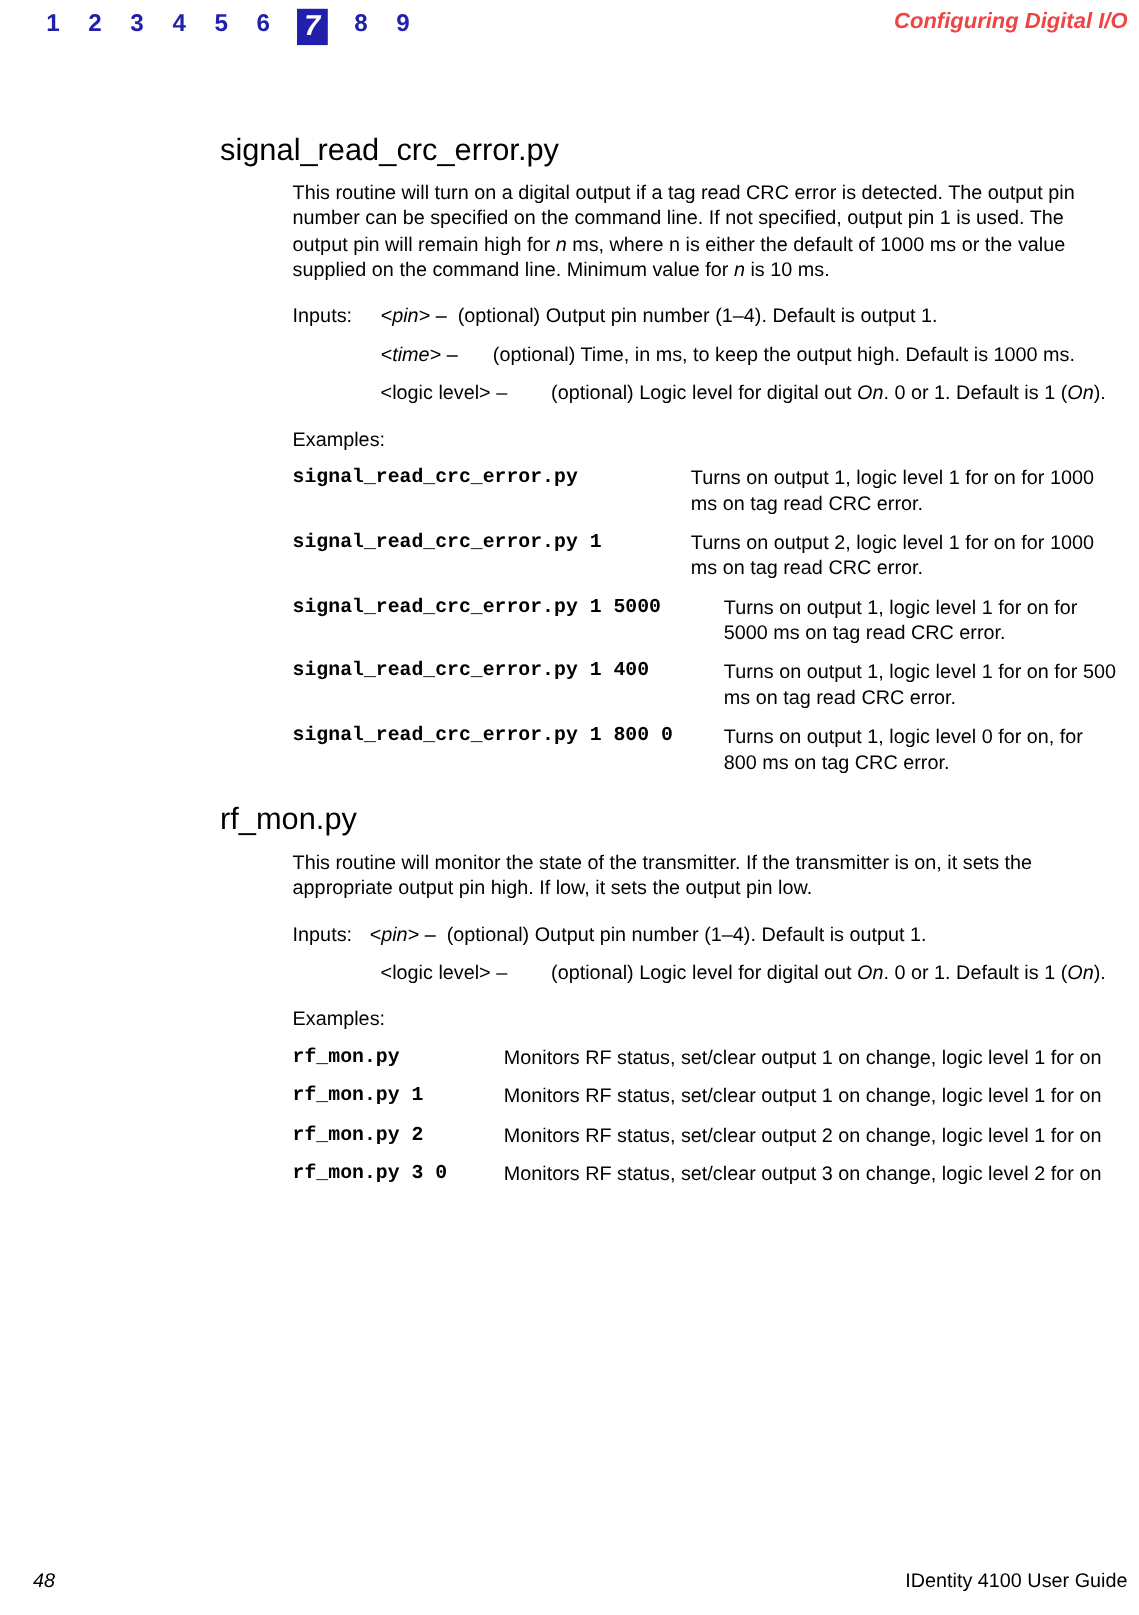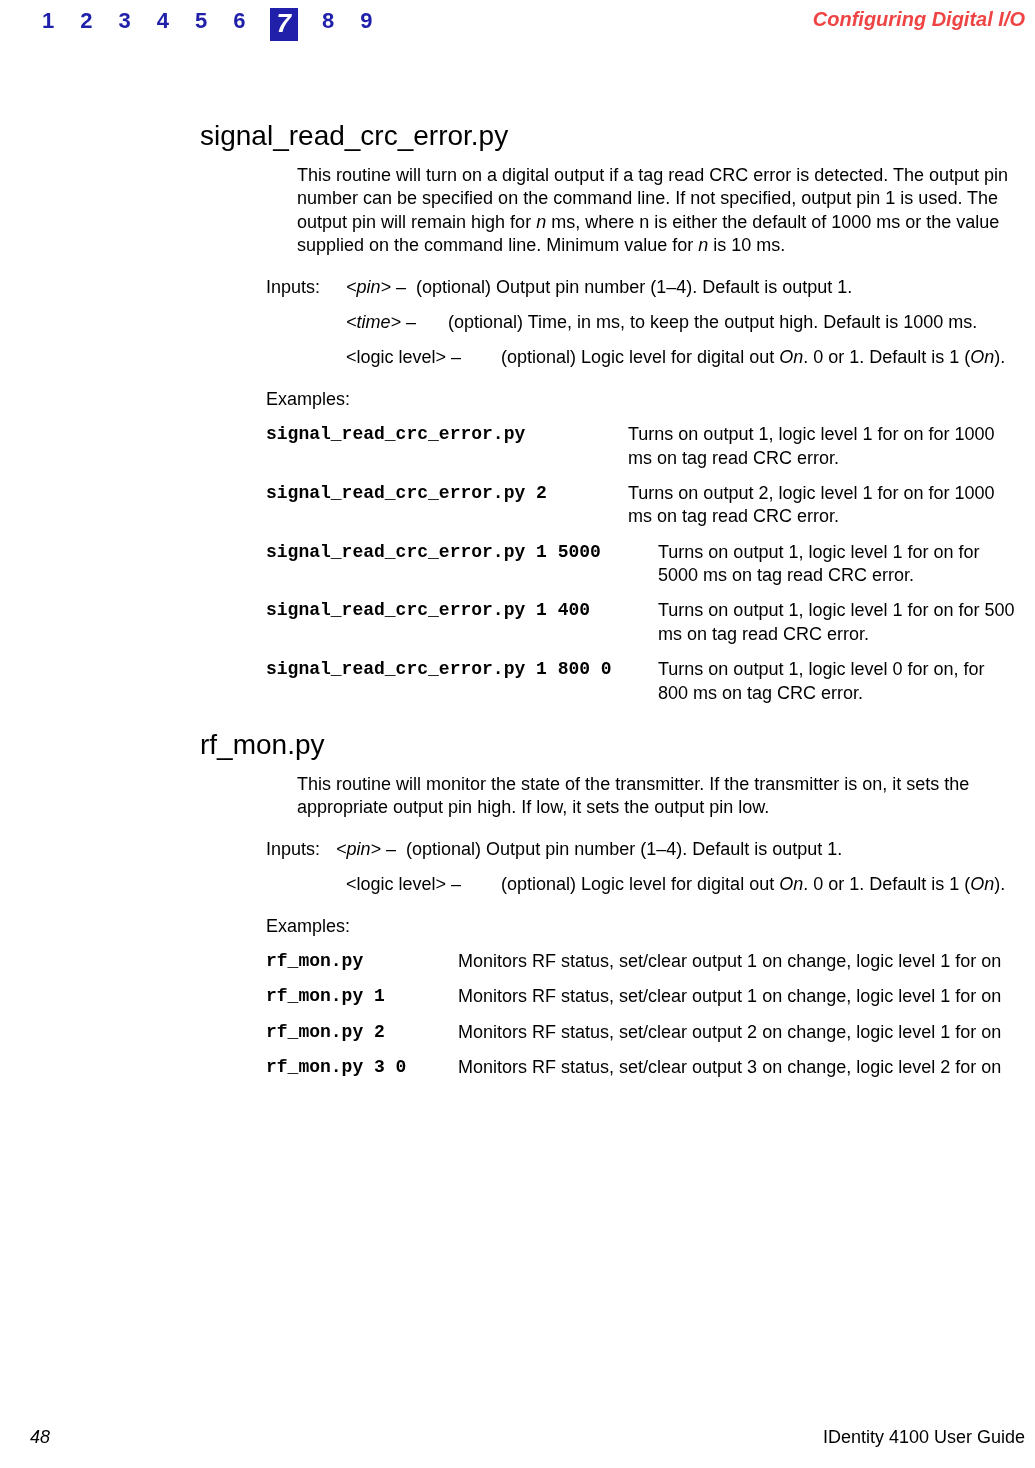--- a/index.html
+++ b/index.html
@@ -60,21 +60,20 @@
     font-size: 28px;
     margin-bottom: 12px;
   }
   .section-body {
     margin-left: 66px;
     font-size: 18px;
     line-height: 1.3;
   }
   .para {
     margin-bottom: 18px;
-    margin-left: 31px;
   }
   .inputs-block {
     margin-bottom: 18px;
   }
   .inputs-label {
     display: inline-block;
     width: 80px;
     vertical-align: top;
   }
   .input-row {
@@ -175,21 +174,21 @@
       </div>
     </div>
 
     <div class="examples-label">Examples:</div>
     <div id="s1-examples">
         <div class="example-row">
           <span class="cmd" style="width: 350px;">signal_read_crc_error.py</span>
           <span class="edesc">Turns on output 1, logic level 1 for on for 1000 ms on tag read CRC error.</span>
         </div>
         <div class="example-row">
-          <span class="cmd" style="width: 350px;">signal_read_crc_error.py 2</span>
+          <span class="cmd" style="width: 350px;">signal_read_crc_error.py 1</span>
           <span class="edesc">Turns on output 2, logic level 1 for on for 1000 ms on tag read CRC error.</span>
         </div>
         <div class="example-row">
           <span class="cmd" style="width: 380px;">signal_read_crc_error.py 1 5000</span>
           <span class="edesc">Turns on output 1, logic level 1 for on for 5000 ms on tag read CRC error.</span>
         </div>
         <div class="example-row">
           <span class="cmd" style="width: 380px;">signal_read_crc_error.py 1 400</span>
           <span class="edesc">Turns on output 1, logic level 1 for on for 500 ms on tag read CRC error.</span>
         </div>

